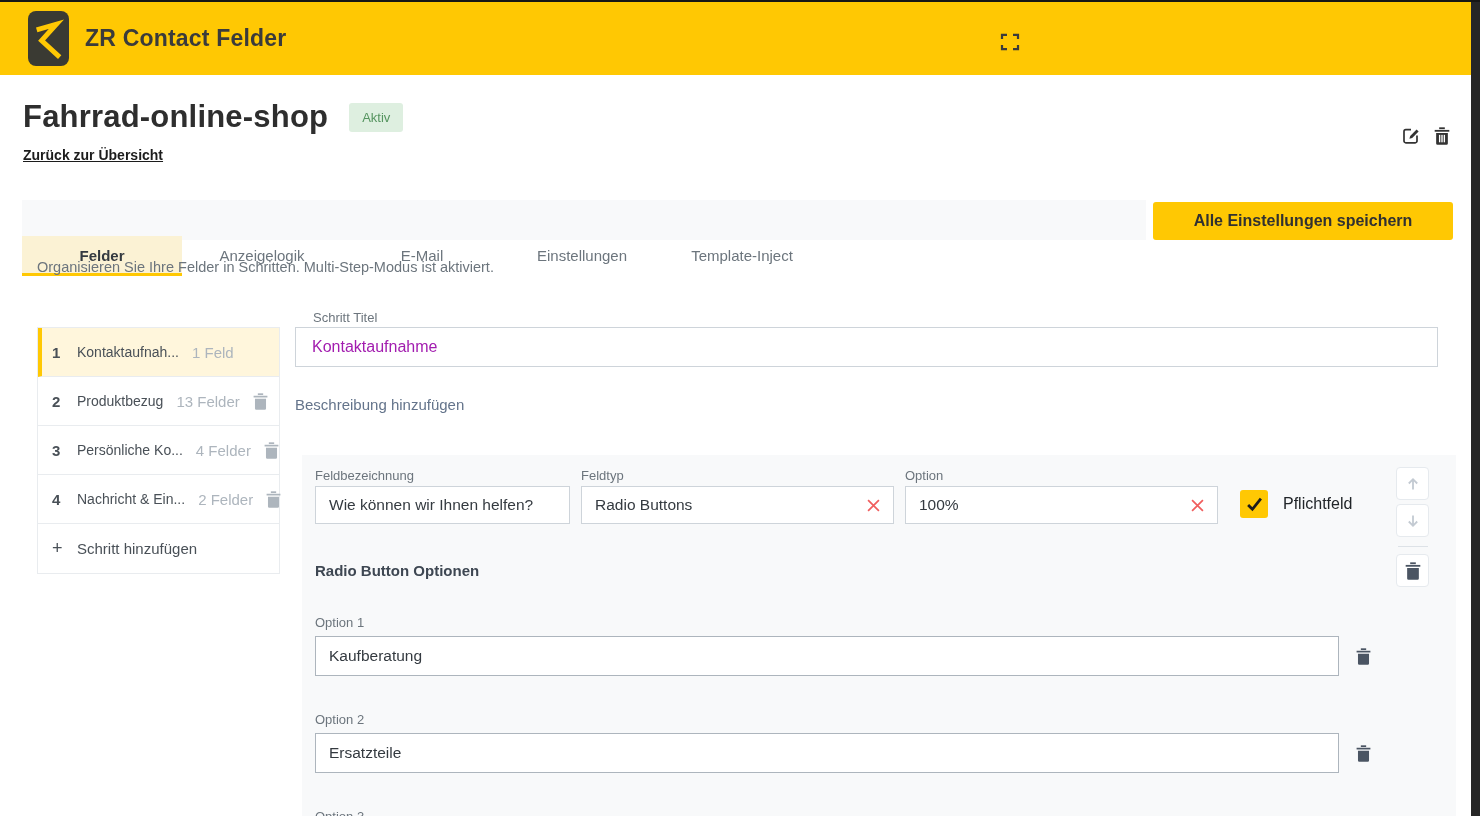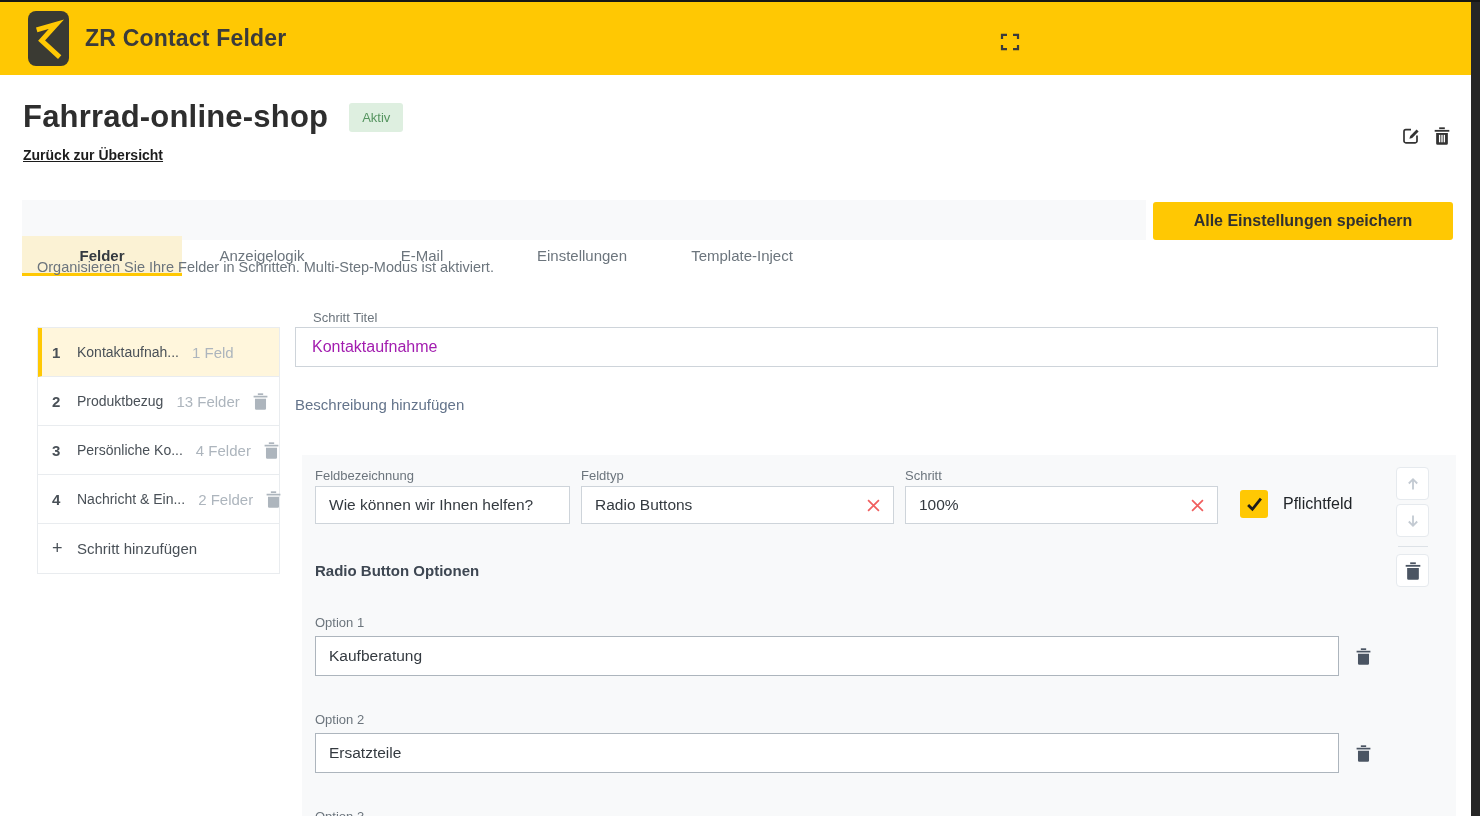--- a/index.html
+++ b/index.html
@@ -206,21 +206,21 @@
         <div class="input-box">
           <span>Radio Buttons</span>
           <button class="clear-x">
             <svg width="13" height="13" viewBox="0 0 12 12">
                 <path d="M1 1 L11 11 M11 1 L1 11" stroke="#F05E5E" stroke-width="1.6"></path>
               </svg>
           </button>
         </div>
       </div>
       <div class="fcol w261">
-        <label class="form-label">Schritt</label>
+        <label class="form-label">Option</label>
         <div class="input-box">
           <span>100%</span>
           <button class="clear-x">
             <svg width="13" height="13" viewBox="0 0 12 12">
                 <path d="M1 1 L11 11 M11 1 L1 11" stroke="#F05E5E" stroke-width="1.6"></path>
               </svg>
           </button>
         </div>
       </div>
       <div class="req-wrap">

